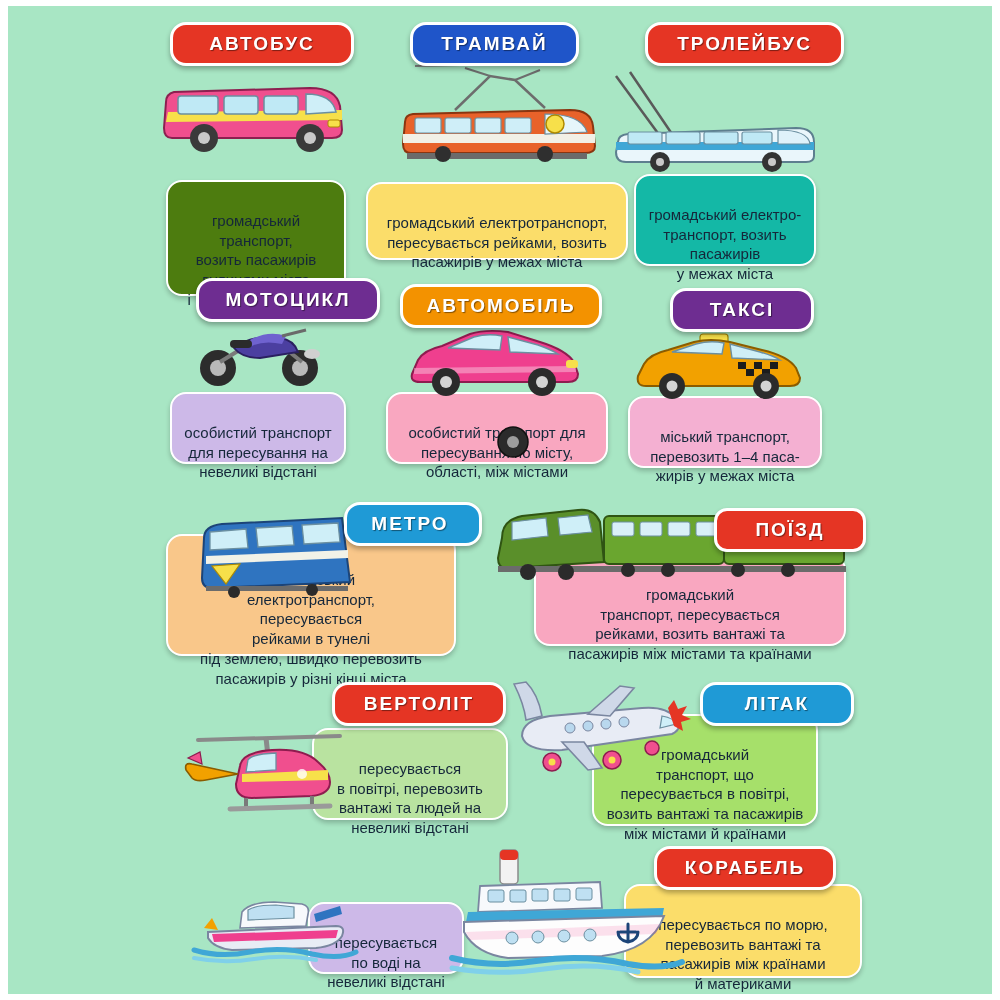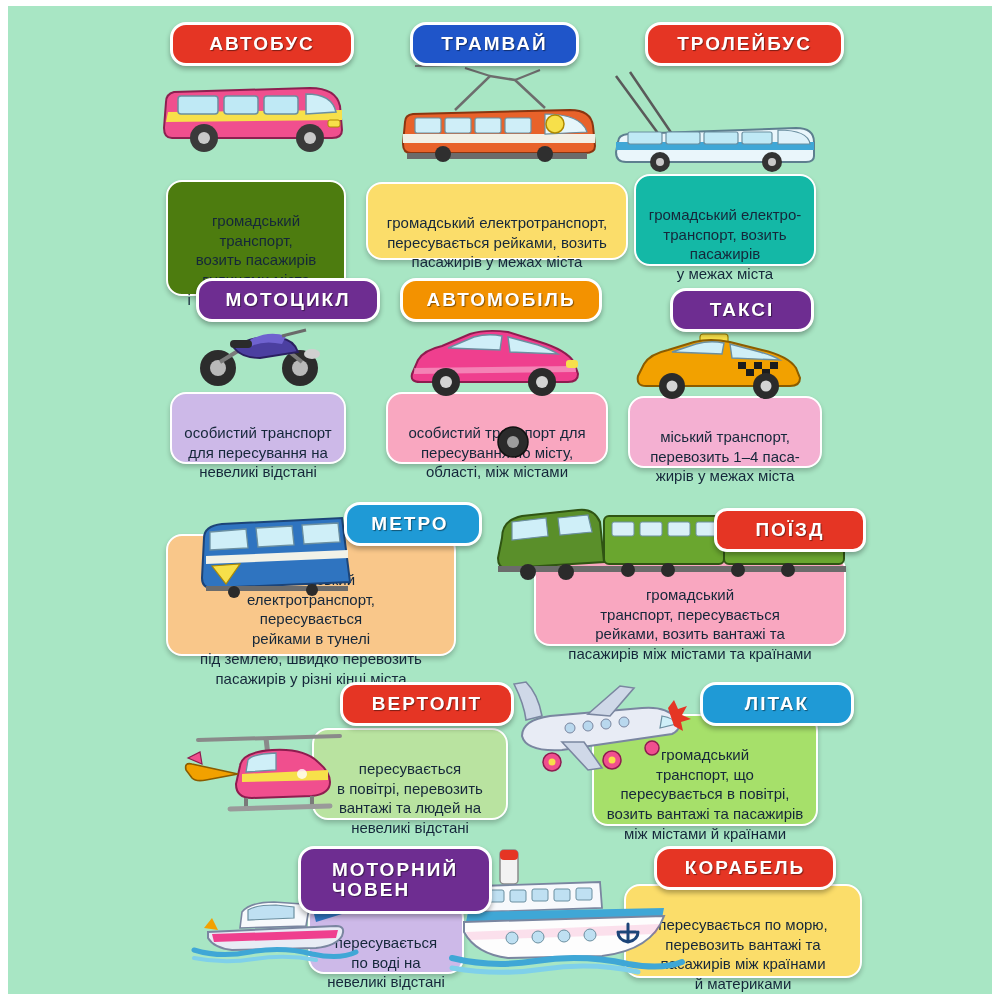--- a/index.html
+++ b/index.html
@@ -184,21 +184,21 @@
       <path d="M92 18 L116 12" stroke="#6a6a6a" stroke-width="3"></path>
       <ellipse cx="122" cy="36" rx="8" ry="5" fill="#d0d0d0"></ellipse>
     </svg>
   </div>
   <div class="bubble" style="left:170px; top:392px; width:176px; height:72px; background:#cdb9e8; white-space:pre-line;">
     <span>особистий транспорт
 для пересування на
 невеликі відстані</span>
   </div>
 
-  <div class="label" style="left:400px; top:278px; width:168px; height:30px; background:#f39200;">
+  <div class="label" style="left:400px; top:284px; width:168px; height:30px; background:#f39200;">
     <span>АВТОМОБІЛЬ</span>
   </div>
   <div class="art" style="left:400px; top:320px;">
     <svg width="185" height="80" viewBox="0 0 185 80">
       <path d="M12 54 L18 40 Q24 30 42 26 L70 14 Q86 9 108 12 L140 22 Q166 30 174 42 L178 54 Q178 62 168 62 L20 62 Q10 62 12 54 Z" fill="#ef3f8e" stroke="#8e1c4f" stroke-width="2"></path>
       <path d="M48 28 L74 17 Q88 13 102 16 L100 30 Z" fill="#cfeff8" stroke="#6b8fa0" stroke-width="1.4"></path>
       <path d="M108 17 L138 25 Q152 30 158 34 L110 32 Z" fill="#cfeff8" stroke="#6b8fa0" stroke-width="1.4"></path>
       <path d="M14 48 L176 46 L176 52 L14 54 Z" fill="#ffffff" opacity="0.35"></path>
       <rect x="166" y="40" width="12" height="8" rx="3" fill="#f7e04a"></rect>
       <circle cx="46" cy="62" r="14" fill="#2b2b2b"></circle>
@@ -303,21 +303,21 @@
       </g>
     </svg>
   </div>
   <div class="bubble" style="left:534px; top:554px; width:312px; height:92px; background:#f9a7c0; white-space:pre-line;">
     <span>громадський
 транспорт, пересувається
 рейками, возить вантажі та
 пасажирів між містами та країнами</span>
   </div>
 
-  <div class="label" style="left:340px; top:682px; width:140px; height:30px; background:#e53524;">
+  <div class="label" style="left:332px; top:682px; width:140px; height:30px; background:#e53524;">
     <span>ВЕРТОЛІТ</span>
   </div>
   <div class="art" style="left:180px; top:712px;">
     <svg width="190" height="105" viewBox="0 0 190 105">
       <path d="M18 28 L160 24" stroke="#8a8a8a" stroke-width="4" stroke-linecap="round"></path>
       <path d="M86 26 L88 44" stroke="#8a8a8a" stroke-width="5"></path>
       <path d="M60 54 Q62 40 92 38 Q124 36 138 50 Q150 60 150 70 Q150 82 132 84 L72 86 Q56 86 56 72 Z" fill="#f04f8e" stroke="#8e1c4f" stroke-width="2"></path>
       <path d="M68 48 Q72 42 96 41 L96 58 L66 60 Z" fill="#cfeff8" stroke="#6b8fa0" stroke-width="1.3"></path>
       <path d="M62 62 L148 58 L148 68 L62 70 Z" fill="#f7e04a"></path>
       <path d="M58 62 L12 52 Q4 50 6 58 L12 66 Q16 70 26 68 Z" fill="#f2a100" stroke="#8a5c00" stroke-width="1.6"></path>
@@ -359,24 +359,20 @@
     </svg>
   </div>
   <div class="bubble" style="left:592px; top:714px; width:226px; height:112px; background:#a6e06a; white-space:pre-line;">
     <span>громадський
 транспорт, що
 пересувається в повітрі,
 возить вантажі та пасажирів
 між містами й країнами</span>
   </div>
 
-  <div class="label" style="left:298px; top:846px; width:160px; height:54px; background:#6e2d91; flex-direction:column;">
-    <span>МОТОРНИЙ
-ЧОВЕН</span>
-  </div>
   <div class="art" style="left:190px; top:888px;">
     <svg width="170" height="76" viewBox="0 0 170 76">
       <path d="M18 44 L146 38 Q156 38 152 48 Q146 58 126 60 L42 62 Q24 60 18 50 Z" fill="#e8ecf5" stroke="#7a86a0" stroke-width="2"></path>
       <path d="M22 46 L148 42 L146 50 L24 54 Z" fill="#ef3f8e"></path>
       <path d="M52 24 Q60 14 84 14 L112 16 Q120 18 118 26 L116 38 L50 40 Z" fill="#f7f9fc" stroke="#7a86a0" stroke-width="1.6"></path>
       <path d="M58 22 Q66 17 86 17 L104 19 L104 30 L58 32 Z" fill="#bfe0f2" stroke="#6b8fa0" stroke-width="1.2"></path>
       <path d="M124 26 L150 18 L152 26 L126 34 Z" fill="#2f74c0"></path>
       <path d="M14 40 L22 30 L28 42 Z" fill="#f2a100"></path>
       <path d="M4 62 Q30 70 60 64 Q92 58 122 66 Q150 72 166 64" stroke="#3fa7d6" stroke-width="5" fill="none" stroke-linecap="round"></path>
       <path d="M4 70 Q34 76 64 71 Q96 66 126 72" stroke="#7fd0ea" stroke-width="4" fill="none" stroke-linecap="round"></path>

